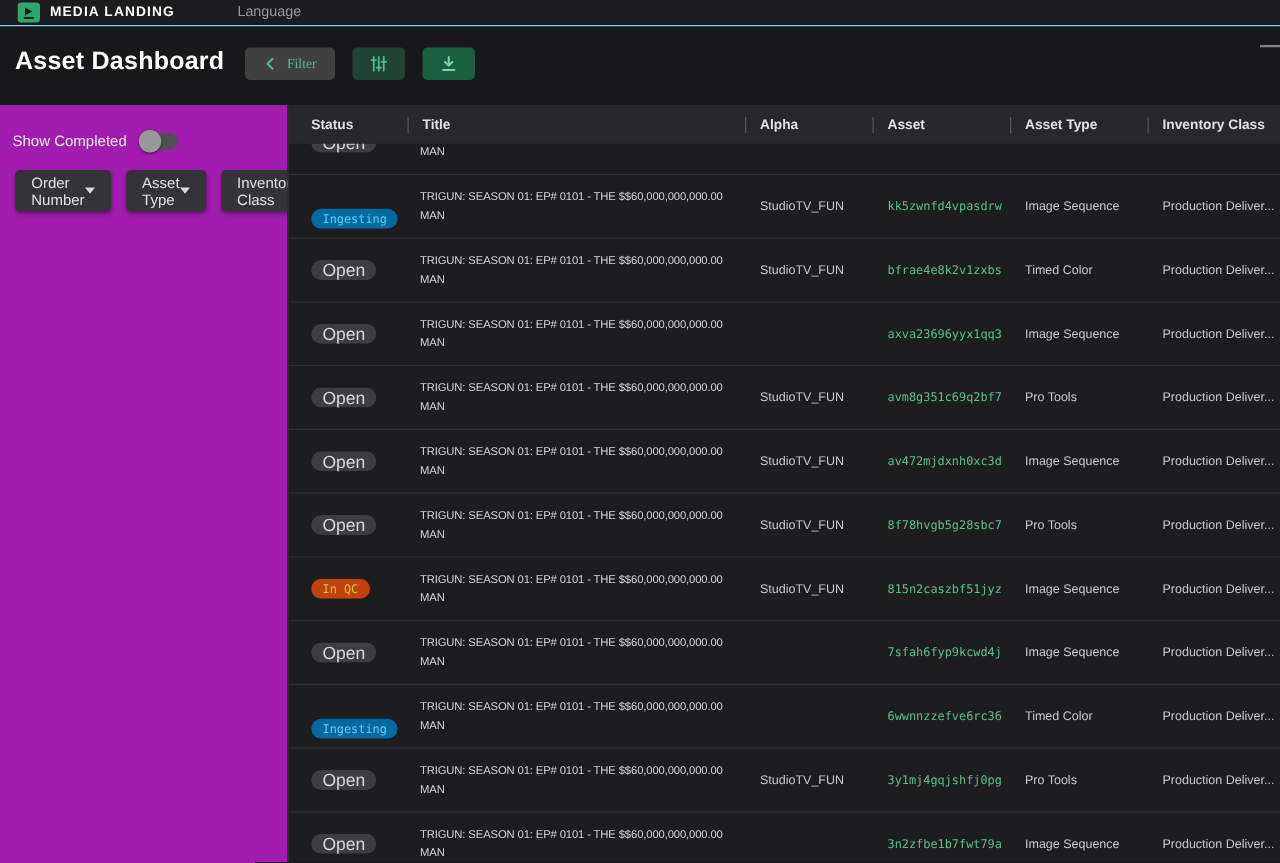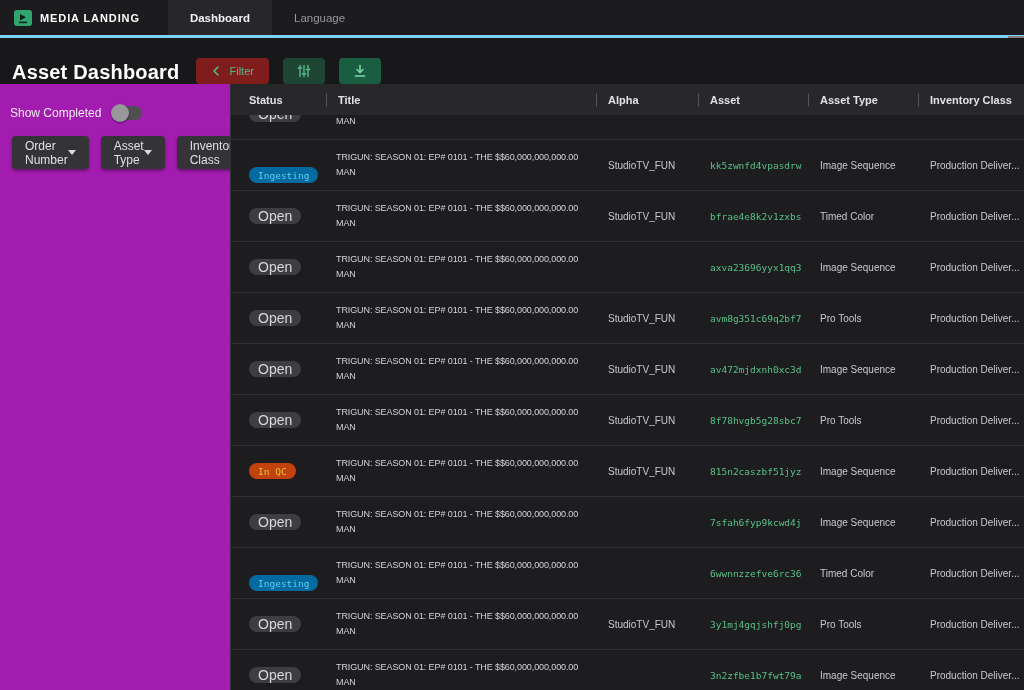--- a/index.html
+++ b/index.html
@@ -1,39 +1,39 @@
 <!DOCTYPE html>
 <html><head>
 <meta charset="utf-8">
 <style>
   * { margin:0; padding:0; box-sizing:border-box; }
   html,body { width:1024px; height:690px; overflow:hidden; background:#18181a;
               font-family:"Liberation Sans", sans-serif; }
   .app { position:relative; width:1024px; height:690px; overflow:hidden; background:#18181a; color:#e6e6e8; }
 
   
-  .navbar { position:absolute; top:0; left:0; right:0; height:38px; background:#1c1c1e;
-            border-bottom:3px solid #7dd3fc; display:flex; align-items:stretch; }
+  .navbar { position:absolute; top:0; left:0; right:0; height:21px; background:#1c1c1e;
+            border-bottom:1px solid #7dd3fc; display:flex; align-items:stretch; }
   .brand { display:flex; align-items:center; gap:8px; padding:0 14px; }
   .logo-box { width:18px; height:18px; display:inline-flex; }
   .brand-text { font-size:11px; font-weight:700; letter-spacing:0.9px; color:#ffffff; white-space:nowrap; }
   .tabs { display:flex; margin-left:14px; }
   .tab { padding:0 22px; display:flex; align-items:center; font-size:11.5px; color:#98989c; cursor:pointer; }
   .tab.active { background:#27272a; color:#f2f2f4; font-weight:700; }
   .nav-end-mark { position:absolute; right:0; top:36px; width:16px; height:2px; background:#828286; }
 
   
   .page-header { position:absolute; top:38px; left:0; right:0; height:46px;
-                 display:flex; align-items:flex-end; padding-left:12px; background:#18181a; }
+                 display:flex; align-items:flex-start; padding-left:12px; background:#18181a; }
   .page-title { font-size:20px; font-weight:600; color:#ffffff; letter-spacing:0.2px; }
   .actions { display:flex; align-items:center; gap:14px; margin-left:16px; }
   .btn { border:none; height:26px; border-radius:4px; cursor:pointer; display:flex;
          align-items:center; justify-content:center; }
-  .filter-btn { background:#7f1d1d; color:#55b988; font-size:11px; gap:9px; padding:0 15px;
-                font-family:Liberation Sans, sans-serif; }
+  .filter-btn { background:#404040; color:#55b988; font-size:11px; gap:9px; padding:0 15px;
+                font-family:Liberation Serif, serif; }
   .icon-btn { width:42px; background:#1e4434; }
   .icon-btn.download { background:#1a5e41; }
 
   
   .sidebar { position:absolute; top:84px; left:0; bottom:0; width:230px; background:#a21caf; }
   .show-completed { margin:22px 10px 0 10px; display:flex; align-items:center; gap:11px; }
   .sc-label { font-size:12px; color:#ececee; }
   .toggle { position:relative; width:30px; height:14px; border-radius:7px; background:#505054;
             display:inline-block; cursor:pointer; }
   .toggle .knob { position:absolute; left:-1px; top:-2px; width:18px; height:18px; border-radius:50%;
@@ -78,21 +78,20 @@
       <span class="logo-box">
         <svg width="18" height="18" viewBox="0 0 18 18">
           <rect x="0" y="1" width="18" height="16" rx="3" fill="#2fa670"></rect>
           <polygon points="6,5 12,8.2 6,11.4" fill="#0e1f17"></polygon>
           <rect x="5" y="12.6" width="8" height="1.6" fill="#0e1f17"></rect>
         </svg>
       </span>
       <span class="brand-text">MEDIA LANDING</span>
     </div>
     <nav class="tabs" id="nav-tabs">
-        <div class="tab active">Dashboard</div>
         <div class="tab">Language</div>
       </nav>
     <div class="nav-end-mark"></div>
   </header>
 
   <div class="page-header">
     <h1 class="page-title">Asset Dashboard</h1>
     <div class="actions">
       <button class="btn filter-btn">
         <span style="display:inline-flex;">

